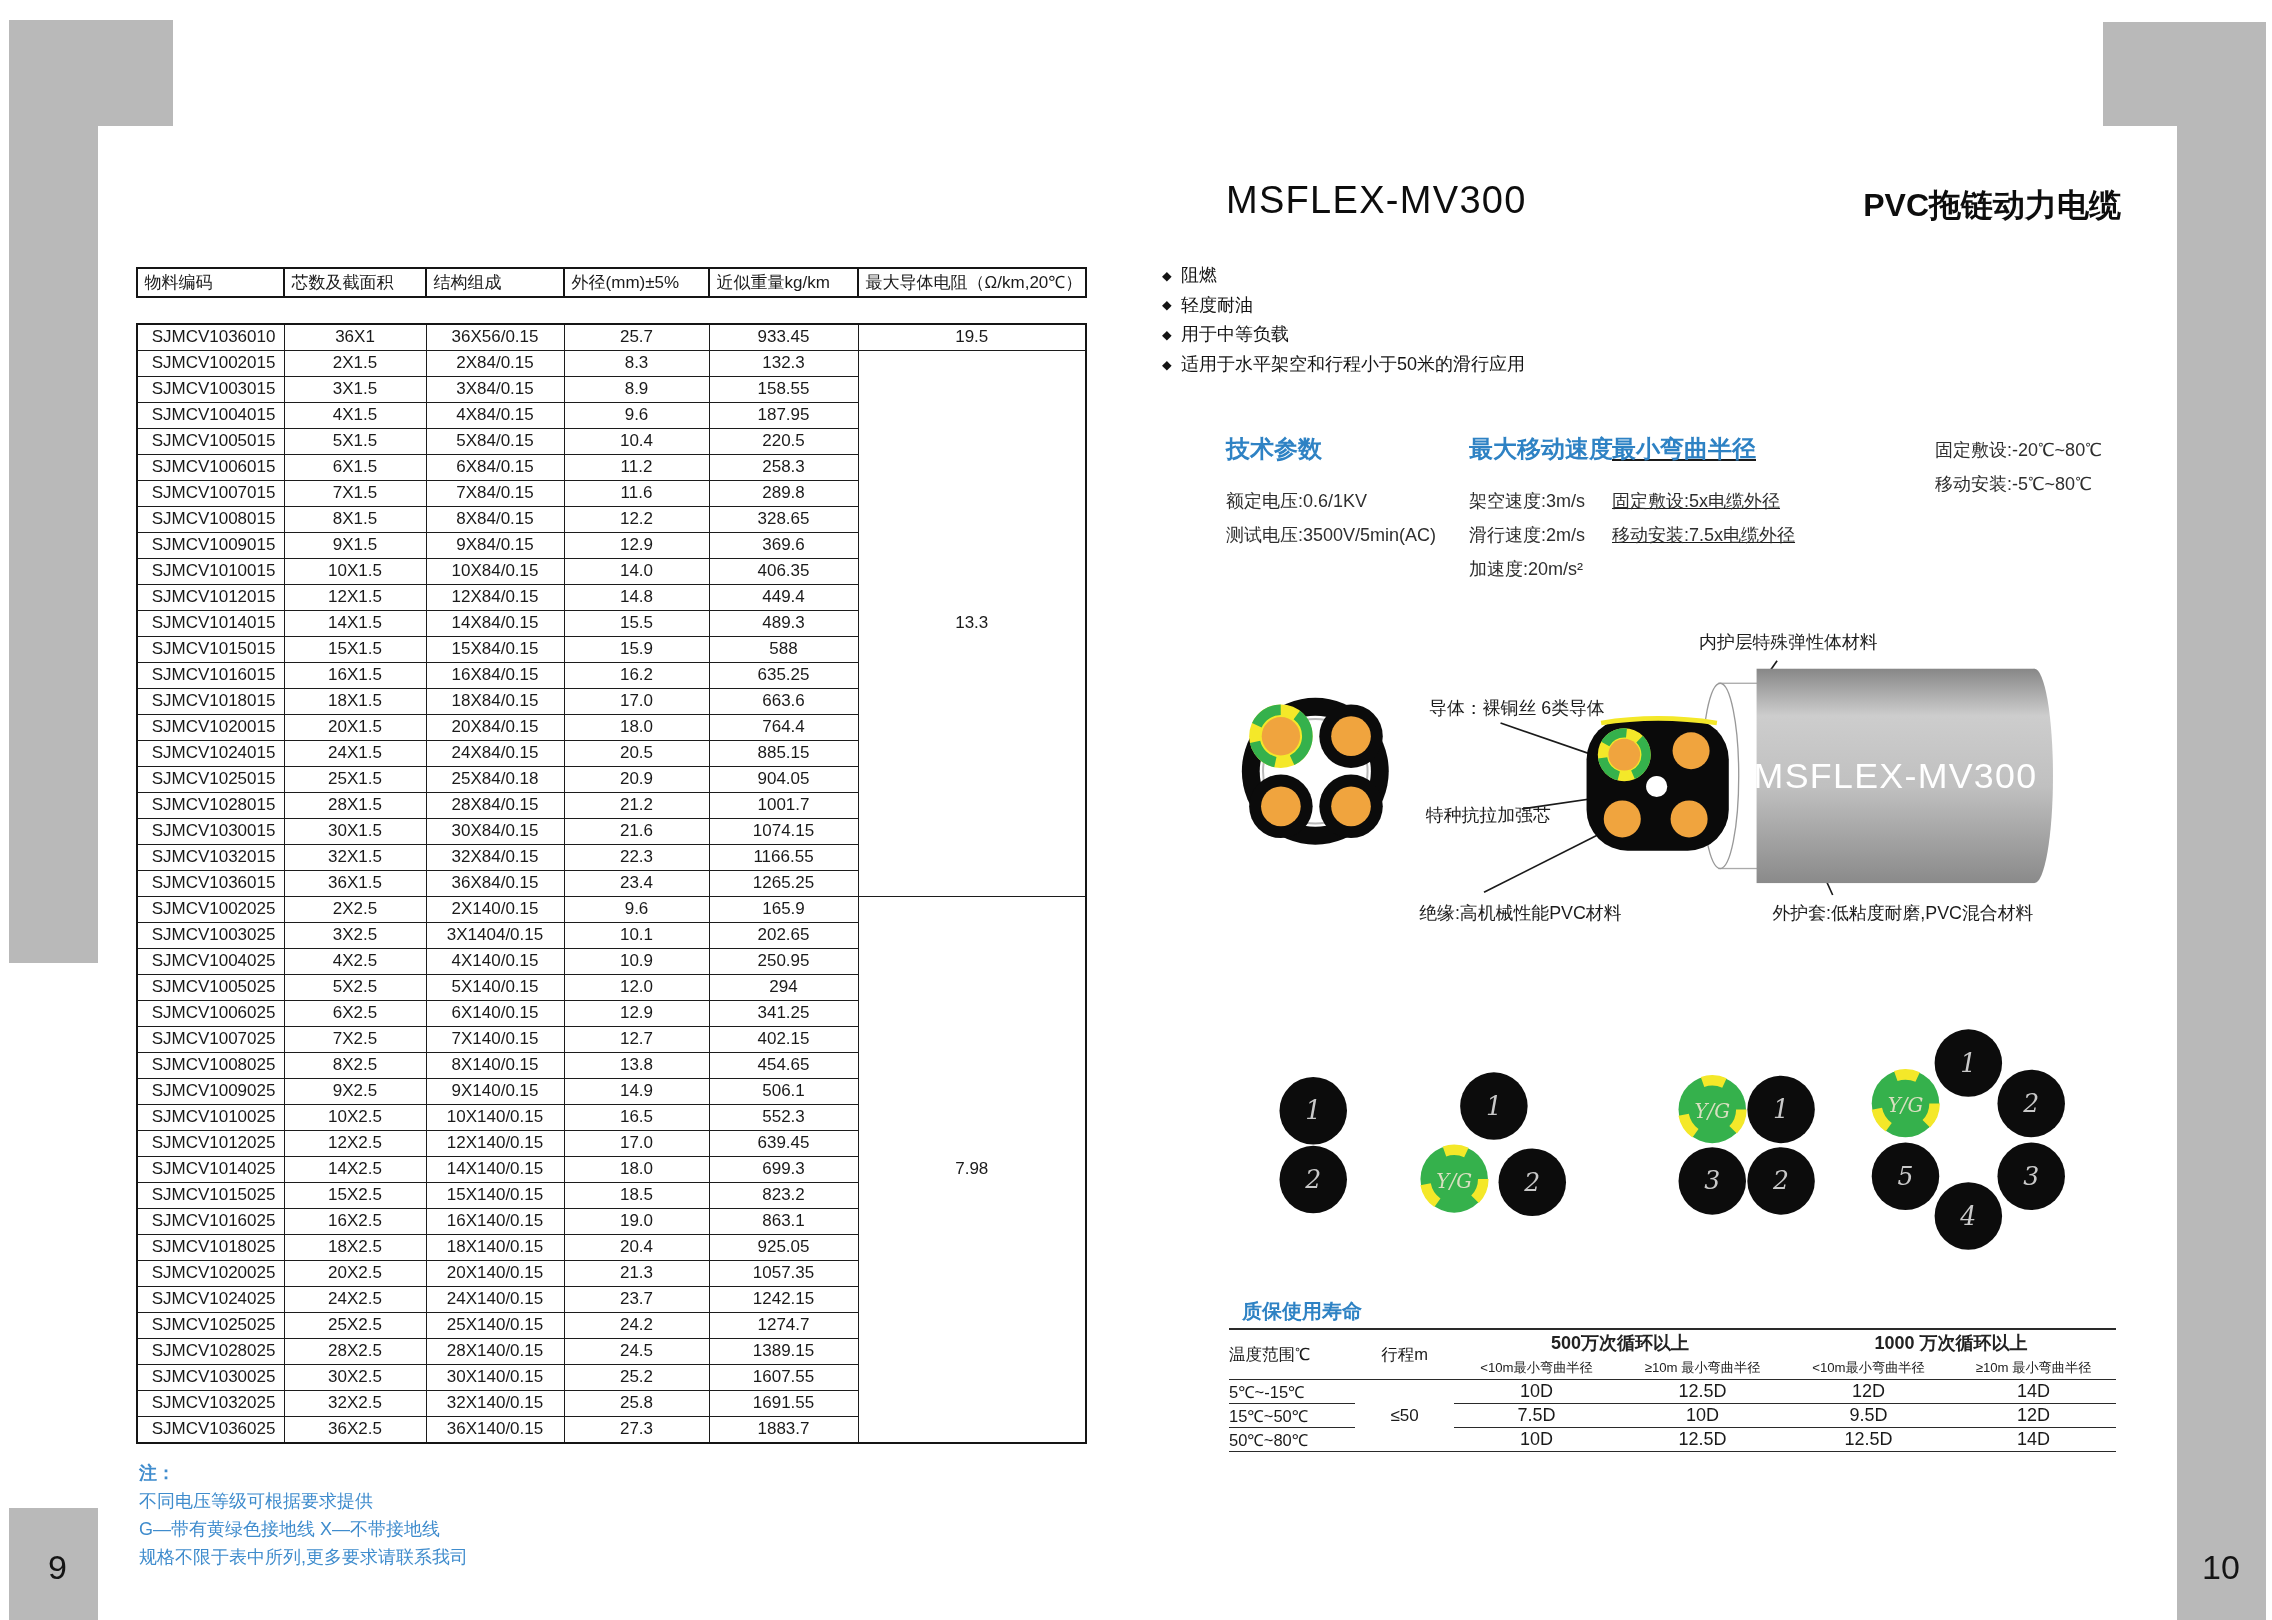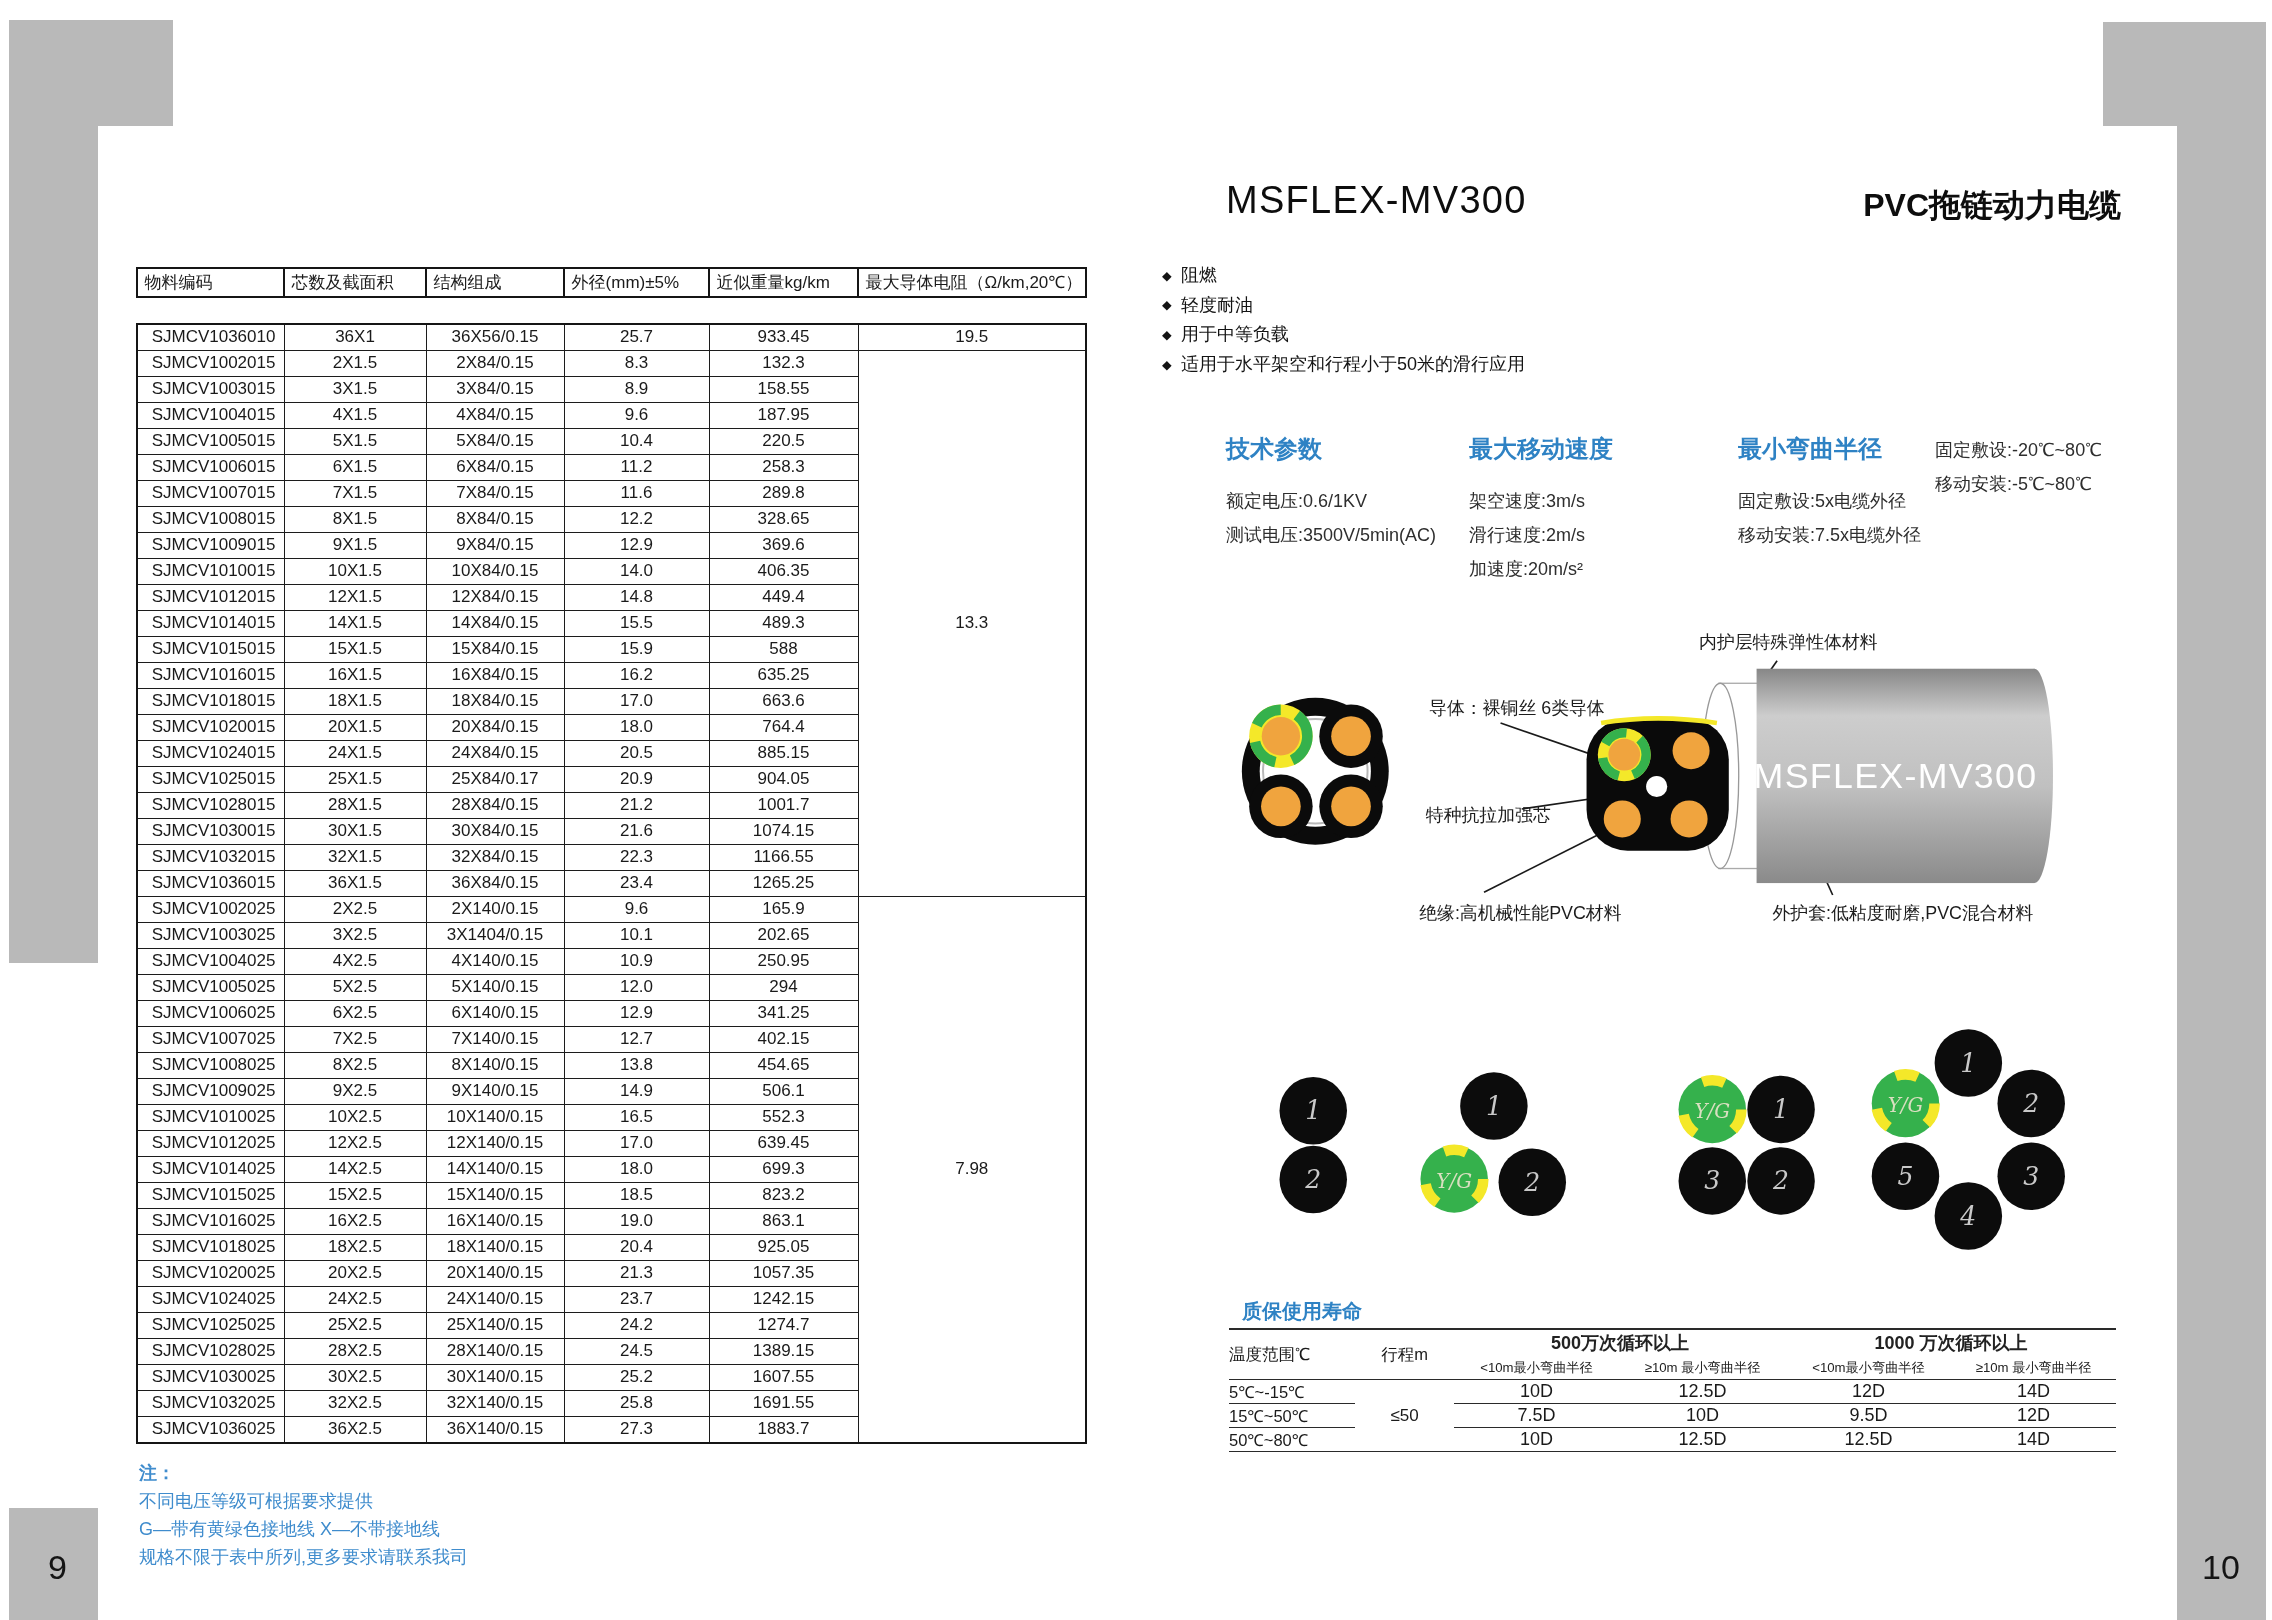--- a/index.html
+++ b/index.html
@@ -203,21 +203,21 @@
         <tr>
           <td class="c0">SJMCV1024015</td>
           <td class="">24X1.5</td>
           <td class="">24X84/0.15</td>
           <td class="">20.5</td>
           <td class="">885.15</td>
         </tr>
         <tr>
           <td class="c0">SJMCV1025015</td>
           <td class="">25X1.5</td>
-          <td class="">25X84/0.17</td>
+          <td class="">25X84/0.18</td>
           <td class="">20.9</td>
           <td class="">904.05</td>
         </tr>
         <tr>
           <td class="c0">SJMCV1028015</td>
           <td class="">28X1.5</td>
           <td class="">28X84/0.15</td>
           <td class="">21.2</td>
           <td class="">1001.7</td>
         </tr>
@@ -418,21 +418,21 @@
       <h3>技术参数</h3>
       <div class="tline">额定电压:0.6/1KV</div>
       <div class="tline">测试电压:3500V/5min(AC)</div>
     </div>
     <div class="tech-col" style="left: 1469px;">
       <h3>最大移动速度</h3>
       <div class="tline">架空速度:3m/s</div>
       <div class="tline">滑行速度:2m/s</div>
       <div class="tline">加速度:20m/s²</div>
     </div>
-    <div class="tech-col" style="left: 1738px;">
+    <div class="tech-col" style="left: 1612px; text-decoration: underline;">
       <h3>最小弯曲半径</h3>
       <div class="tline">固定敷设:5x电缆外径</div>
       <div class="tline">移动安装:7.5x电缆外径</div>
     </div>
     <div class="tech-col" style="left: 1935px;">
       <div class="tline">固定敷设:-20℃~80℃</div>
       <div class="tline">移动安装:-5℃~80℃</div>
     </div>
   </div>
 

